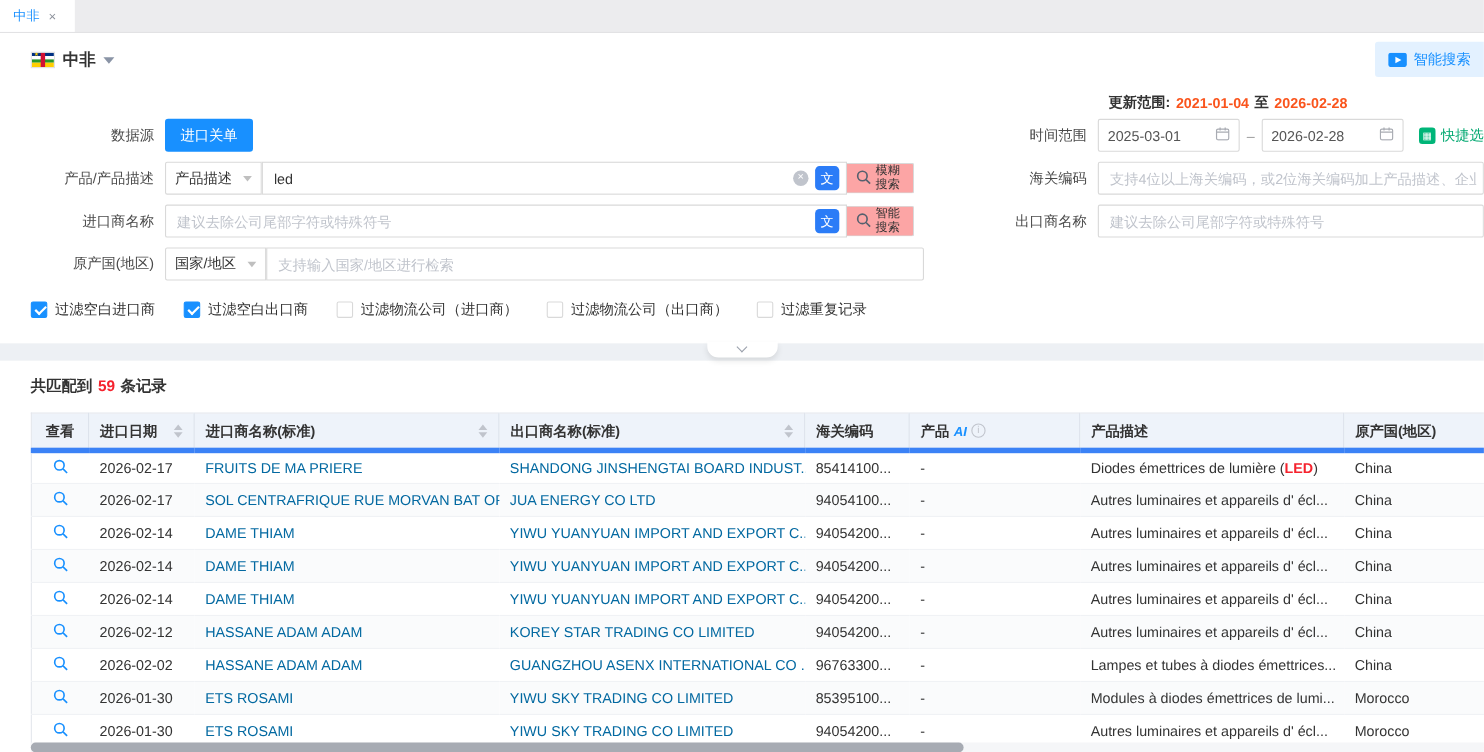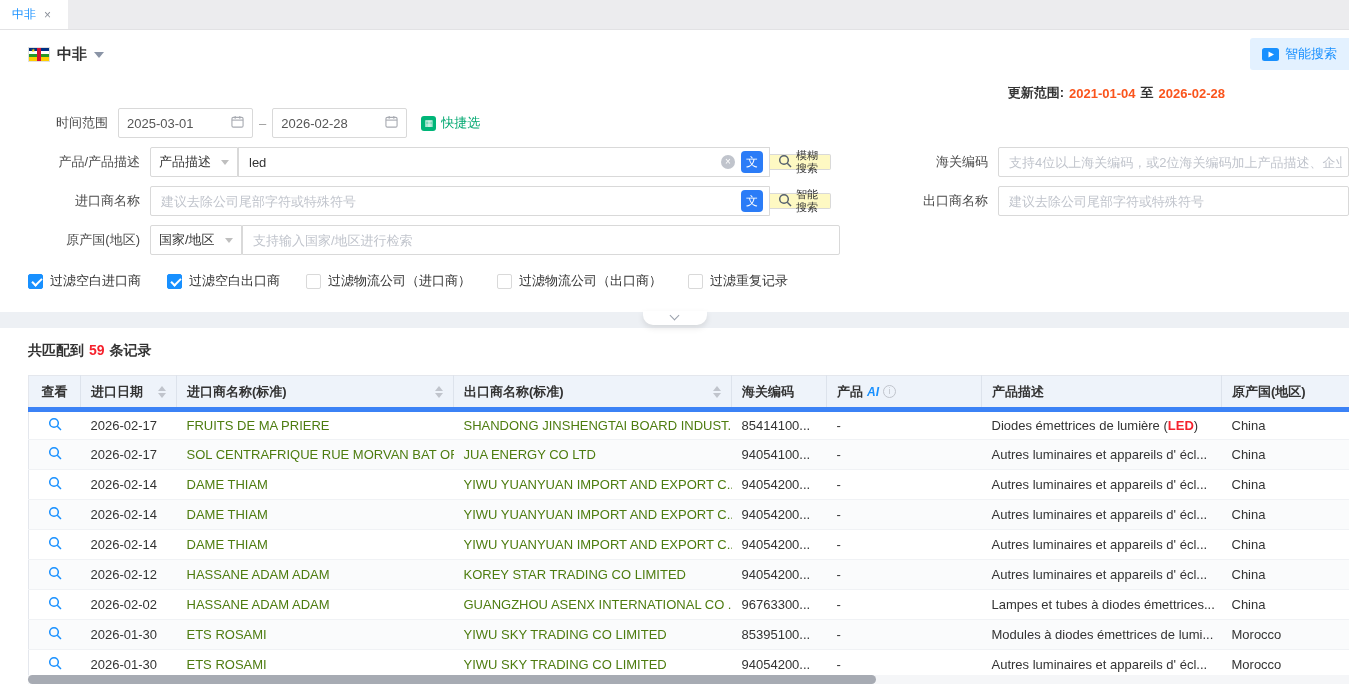--- a/index.html
+++ b/index.html
@@ -41,21 +41,21 @@
   .f-label.r { width: 88px; flex: 0 0 88px; }
   .primary-btn { background: #1890ff; color: #fff; border: none; border-radius: 3px; font-size: 13px; padding: 6px 14px; cursor: pointer; font-family: inherit; }
 
   .select-box { height: 30px; border: 1px solid #d9d9d9; border-radius: 2px 0 0 2px; background: #fff; display: flex; align-items: center; justify-content: space-between; padding: 0 8px; color: #333; cursor: pointer; }
   .select-box .sel-caret { width: 0; height: 0; border-left: 4px solid transparent; border-right: 4px solid transparent; border-top: 5px solid #bfbfbf; margin-left: 6px; }
   .inp-wrap { height: 30px; border: 1px solid #d9d9d9; background: #fff; display: flex; align-items: center; padding: 0 6px 0 10px; gap: 6px; }
   .inp-wrap input { border: none; outline: none; flex: 1; font-size: 13px; font-family: inherit; color: #333; min-width: 0; background: transparent; }
   .inp-wrap input::placeholder { color: #c0c4cc; }
   .clear-ico { width: 14px; height: 14px; border-radius: 50%; background: #c0c4cc; color: #fff; font-size: 10px; line-height: 14px; text-align: center; cursor: pointer; flex: 0 0 14px; }
   .trans-btn { width: 22px; height: 22px; border-radius: 4px; background: #2b7cf7; color: #fff; border: none; font-size: 12px; line-height: 22px; text-align: center; cursor: pointer; flex: 0 0 22px; font-family: inherit; }
-  .search-seg { height: 16px; border: 1px solid #d9d9d9; border-left: none; border-radius: 0 2px 2px 0; background: #fef9c3; display: flex; align-items: center; gap: 4px; padding: 0 8px; cursor: pointer; }
+  .search-seg { height: 28px; border: 1px solid #d9d9d9; border-left: none; border-radius: 0 2px 2px 0; background: #fca5a5; display: flex; align-items: center; gap: 4px; padding: 0 8px; cursor: pointer; }
   .search-seg .seg-txt { width: 26px; font-size: 11px; line-height: 1.2; color: #333; word-break: break-all; }
   .date-box { width: 135px; height: 30px; border: 1px solid #d9d9d9; border-radius: 2px; display: flex; align-items: center; justify-content: space-between; padding: 0 8px; background: #fff; }
   .date-box input { border: none; outline: none; width: 90px; font-size: 13px; color: #555; font-family: inherit; }
   .range-sep { margin: 0 6px; color: #999; }
   .quick-link { display: flex; align-items: center; gap: 5px; margin-left: 14px; color: #00a870; cursor: pointer; white-space: nowrap; }
   .quick-ico { width: 15px; height: 15px; background: #00b578; border-radius: 3px; display: inline-flex; align-items: center; justify-content: center; color: #fff; font-size: 9px; }
 
   .checkbox-row { display: flex; align-items: center; gap: 26px; padding: 8px 0 2px 8px; }
   .cb-item { display: flex; align-items: center; gap: 7px; cursor: pointer; }
   .cb-box { width: 15px; height: 15px; border: 1px solid #d9d9d9; border-radius: 2px; background: #fff; position: relative; flex: 0 0 15px; }
@@ -83,21 +83,21 @@
   .sorters i { display: block; width: 0; height: 0; border-left: 4px solid transparent; border-right: 4px solid transparent; }
   .sorters .up { border-bottom: 5px solid #c0c4cc; }
   .sorters .down { border-top: 5px solid #c0c4cc; }
   .ai-badge { color: #1890ff; font-weight: bold; font-style: italic; font-size: 12px; }
   .info-ico { width: 13px; height: 13px; border: 1px solid #c0c4cc; border-radius: 50%; color: #c0c4cc; font-size: 9px; line-height: 11px; text-align: center; display: inline-block; font-style: normal; font-weight: normal; }
 
   table.results-table tbody td { height: 30px; padding: 0 10px; font-size: 13px; color: #333; border-bottom: 1px solid #f0f2f5; white-space: nowrap; overflow: hidden; text-overflow: clip; }
   table.results-table tbody tr:nth-child(even) { background: #fafbfc; }
   td.c-view { text-align: center; }
   .view-btn { cursor: pointer; display: inline-flex; }
-  td a.cell-link { color: #4d7c0f; text-decoration: none; cursor: pointer; }
+  td a.cell-link { color: #0369a1; text-decoration: none; cursor: pointer; }
   .hl { color: #f5222d; font-weight: bold; }
 
   .h-scrollbar-track { position: absolute; left: 28px; bottom: 0; width: 1321px; height: 9px; background: #f5f6f8; }
   .h-scrollbar { position: absolute; left: 0; top: 0; width: 848px; height: 9px; background: #a7abb3; border-radius: 5px; cursor: pointer; }
 </style>
 </head>
 <body>
 
 <div class="tab-bar">
   <div class="tab">
@@ -133,20 +133,24 @@
 <div class="form-panel">
 
   <div class="update-range">
     <span>更新范围:</span>
     <b>2021-01-04</b>
     <span>至</span>
     <b>2026-02-28</b>
   </div>
 
   <div class="form-row">
+    <div class="f-left">
+      <label class="f-label">数据源</label>
+      <button class="primary-btn">进口关单</button>
+    </div>
     <div class="f-right">
       <label class="f-label r">时间范围</label>
       <div class="date-box">
         <input value="2025-03-01" style="">
         <span>
           <svg width="13" height="13" viewBox="0 0 14 14">
               <rect x="1" y="2.5" width="12" height="10.5" rx="1.5" fill="none" stroke="#a8abb2" stroke-width="1.2"></rect>
               <line x1="1" y1="5.5" x2="13" y2="5.5" stroke="#a8abb2" stroke-width="1.2"></line>
               <line x1="4.5" y1="1" x2="4.5" y2="4" stroke="#a8abb2" stroke-width="1.2"></line>
               <line x1="9.5" y1="1" x2="9.5" y2="4" stroke="#a8abb2" stroke-width="1.2"></line>

